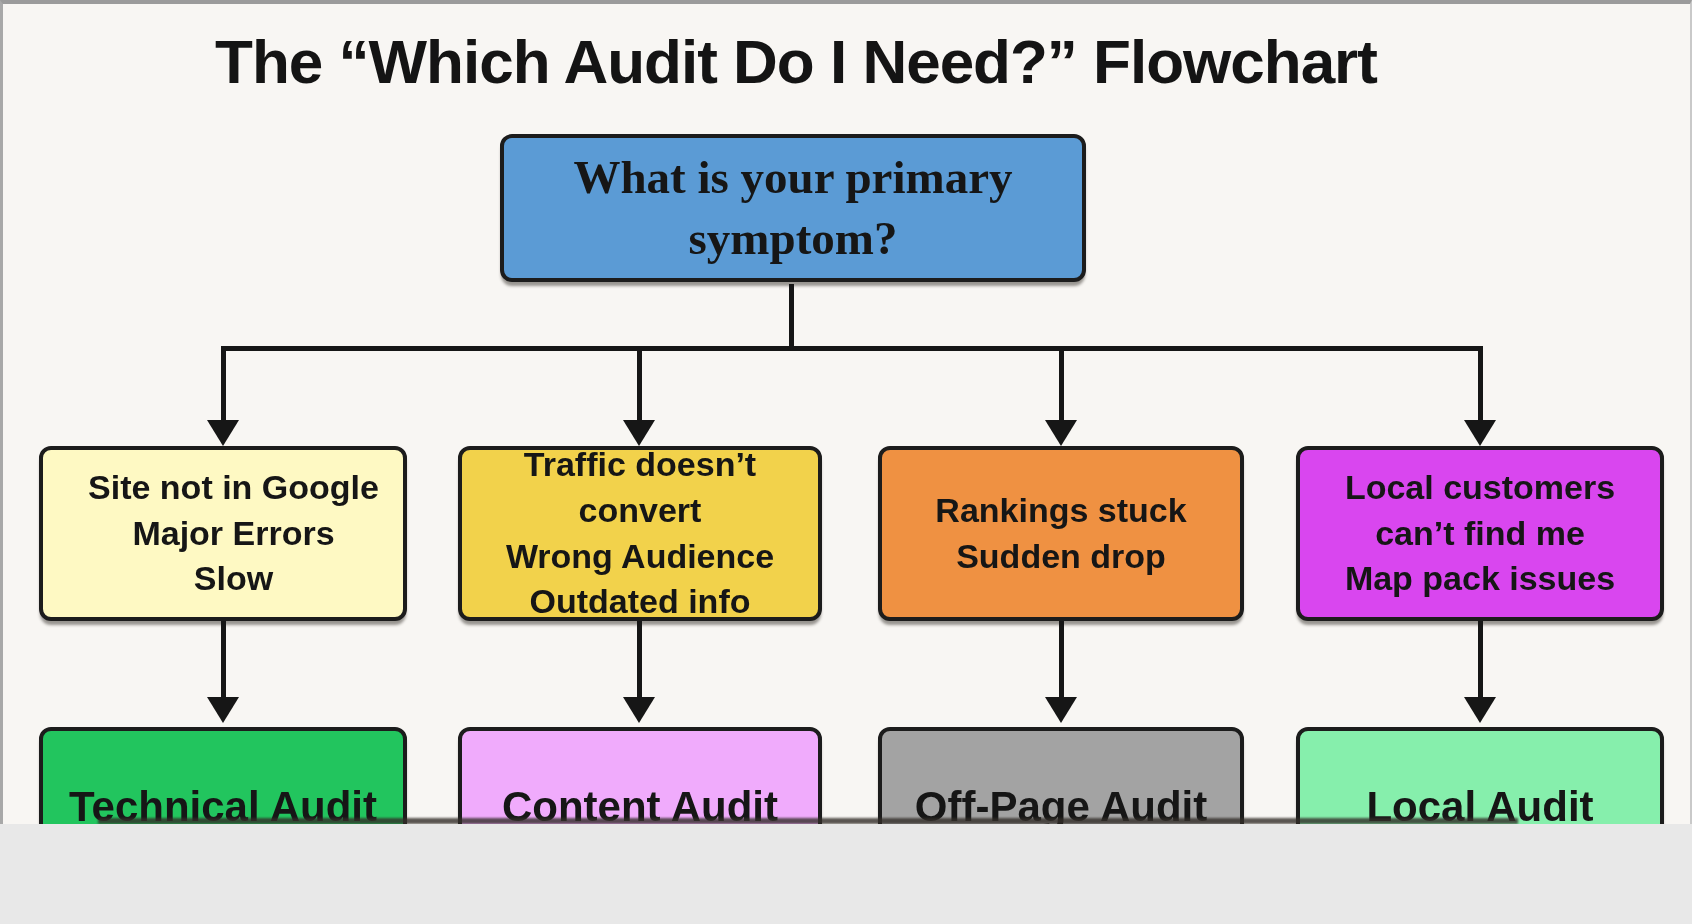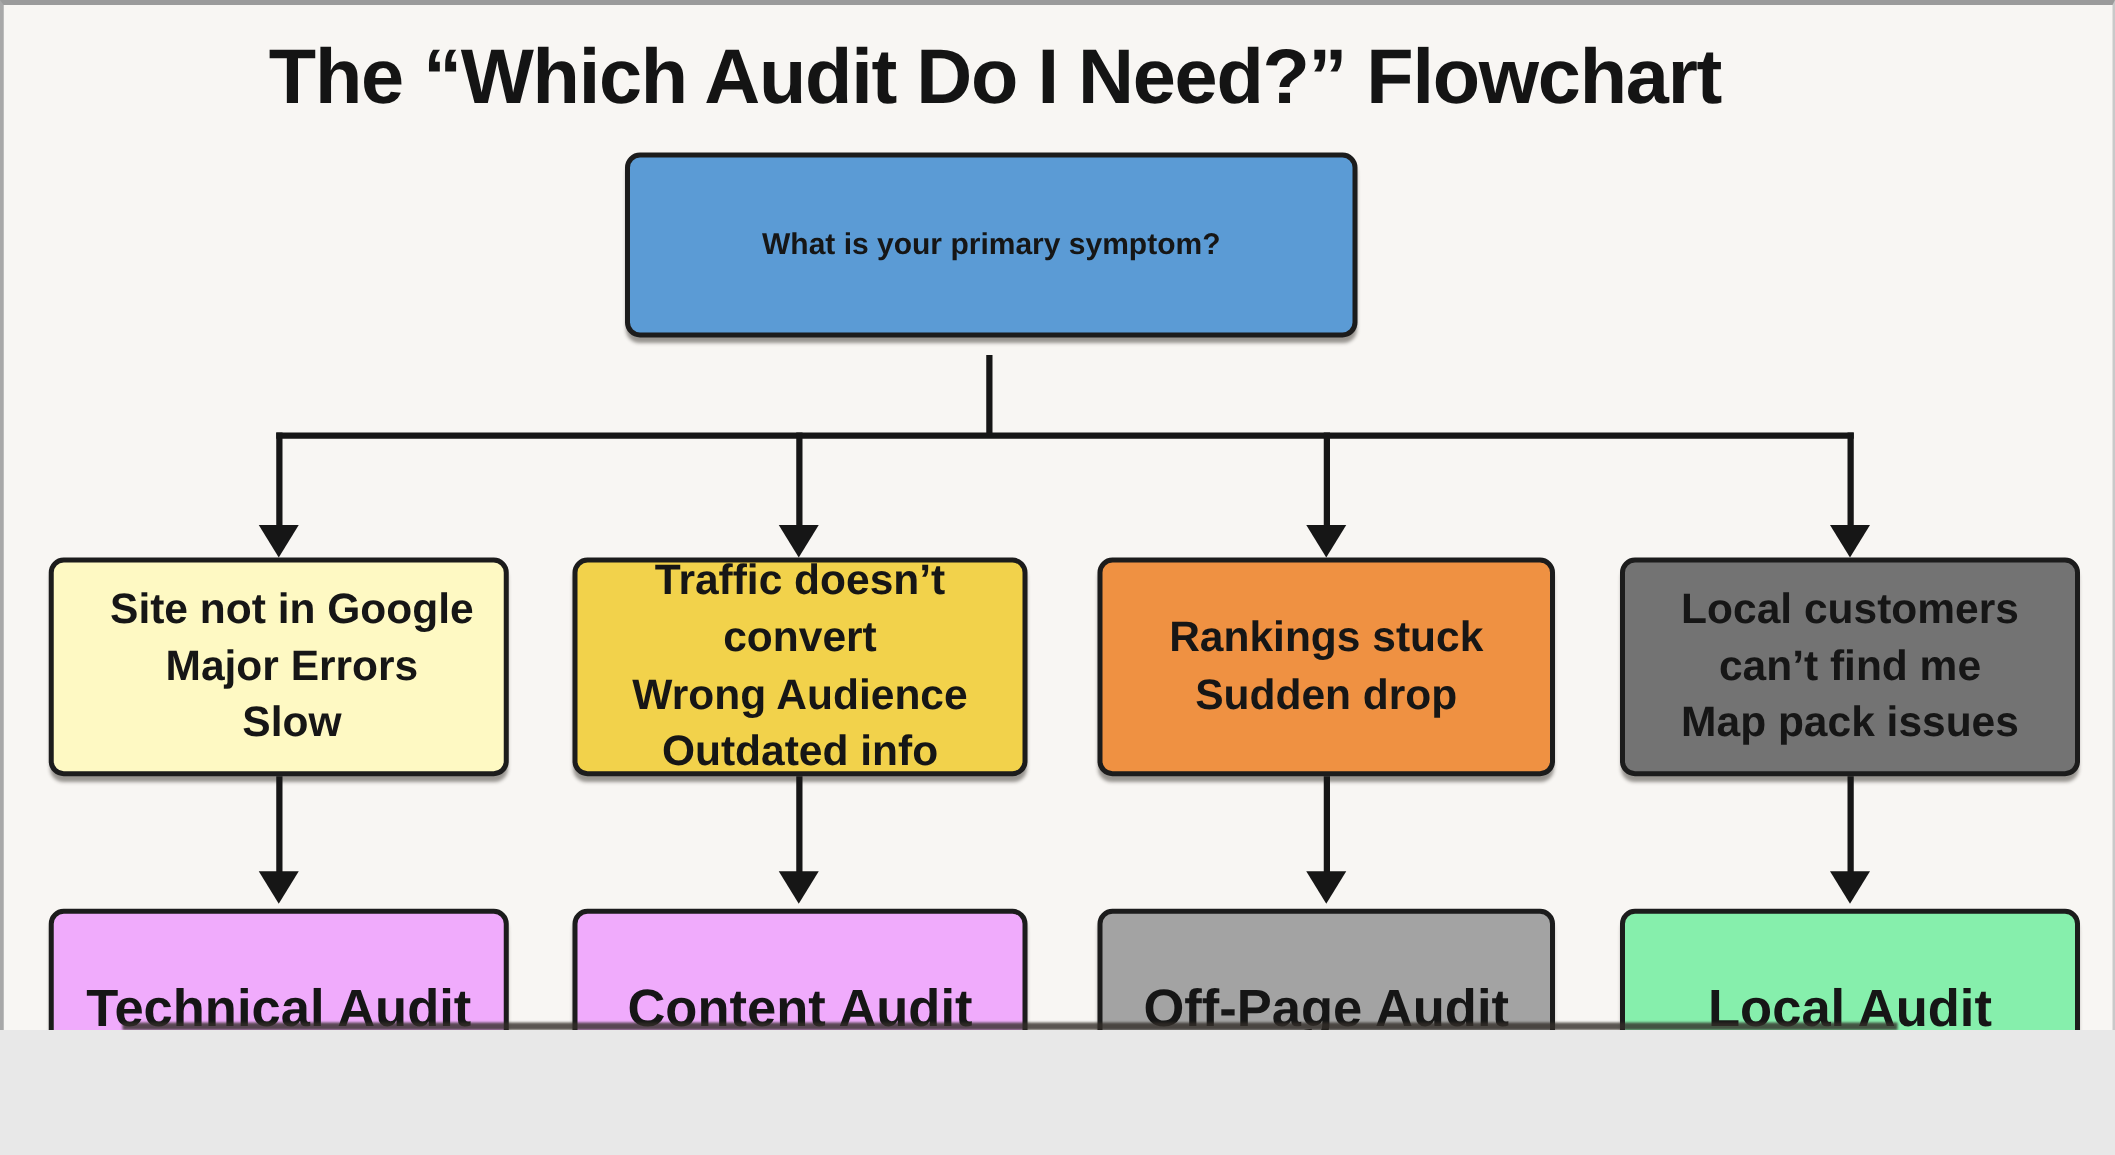--- a/index.html
+++ b/index.html
@@ -24,21 +24,21 @@
   .node{
     position:absolute;
     box-sizing:border-box;
     border:4px solid #1c1c1c;
     border-radius:12px;
     display:flex;flex-direction:column;
     align-items:center;justify-content:center;
     text-align:center;
     box-shadow:0 5px 3px -1px rgba(35,30,25,.45);
   }
-  .root-node{left:497px;top:118px;width:586px;height:148px;font-size:24px;font-weight:600;line-height:1.3;}
+  .root-node{left:497px;top:130px;width:586px;height:148px;font-size:47px;font-weight:600;line-height:1.3;font-family:Liberation Serif, serif;}
   .symptom-node{top:442px;height:175px;font-size:34px;font-weight:600;line-height:1.35;padding:0 8px;}
   .audit-node{top:723px;height:160px;font-size:42px;font-weight:600;}
   .col1{left:36px;width:368px;}
   .col2{left:455px;width:364px;}
   .col3{left:875px;width:366px;}
   .col4{left:1293px;width:368px;}
   .line{position:absolute;background:#161616;}
   .arrowhead{
     position:absolute;width:0;height:0;
     border-left:16px solid transparent;
@@ -81,36 +81,36 @@
   </div>
   <div class="node symptom-node col2" style="background-color: rgb(242, 210, 75);">
     <span>Traffic doesn’t convert</span>
     <span>Wrong Audience</span>
     <span>Outdated info</span>
   </div>
   <div class="node symptom-node col3" style="background-color: rgb(239, 145, 66);">
     <span>Rankings stuck</span>
     <span>Sudden drop</span>
   </div>
-  <div class="node symptom-node col4" style="background-color: #737373;">
+  <div class="node symptom-node col4" style="background-color: #d946ef;">
     <span>Local customers</span>
     <span>can’t find me</span>
     <span>Map pack issues</span>
   </div>
 
   <div class="line" style="left:218px;top:617px;width:5px;height:78px;"></div>
   <div class="arrowhead" style="left:204px;top:693px;"></div>
   <div class="line" style="left:634px;top:617px;width:5px;height:78px;"></div>
   <div class="arrowhead" style="left:620px;top:693px;"></div>
   <div class="line" style="left:1056px;top:617px;width:5px;height:78px;"></div>
   <div class="arrowhead" style="left:1042px;top:693px;"></div>
   <div class="line" style="left:1475px;top:617px;width:5px;height:78px;"></div>
   <div class="arrowhead" style="left:1461px;top:693px;"></div>
 
-  <div class="node audit-node col1" style="background-color: #f0abfc;">
+  <div class="node audit-node col1" style="background-color: #22c55e;">
     <span>Technical Audit</span>
   </div>
   <div class="node audit-node col2" style="background-color: #f0abfc;">
     <span>Content Audit</span>
   </div>
   <div class="node audit-node col3" style="background-color: #a3a3a3;">
     <span>Off-Page Audit</span>
   </div>
   <div class="node audit-node col4" style="background-color: #86efac;">
     <span>Local Audit</span>

